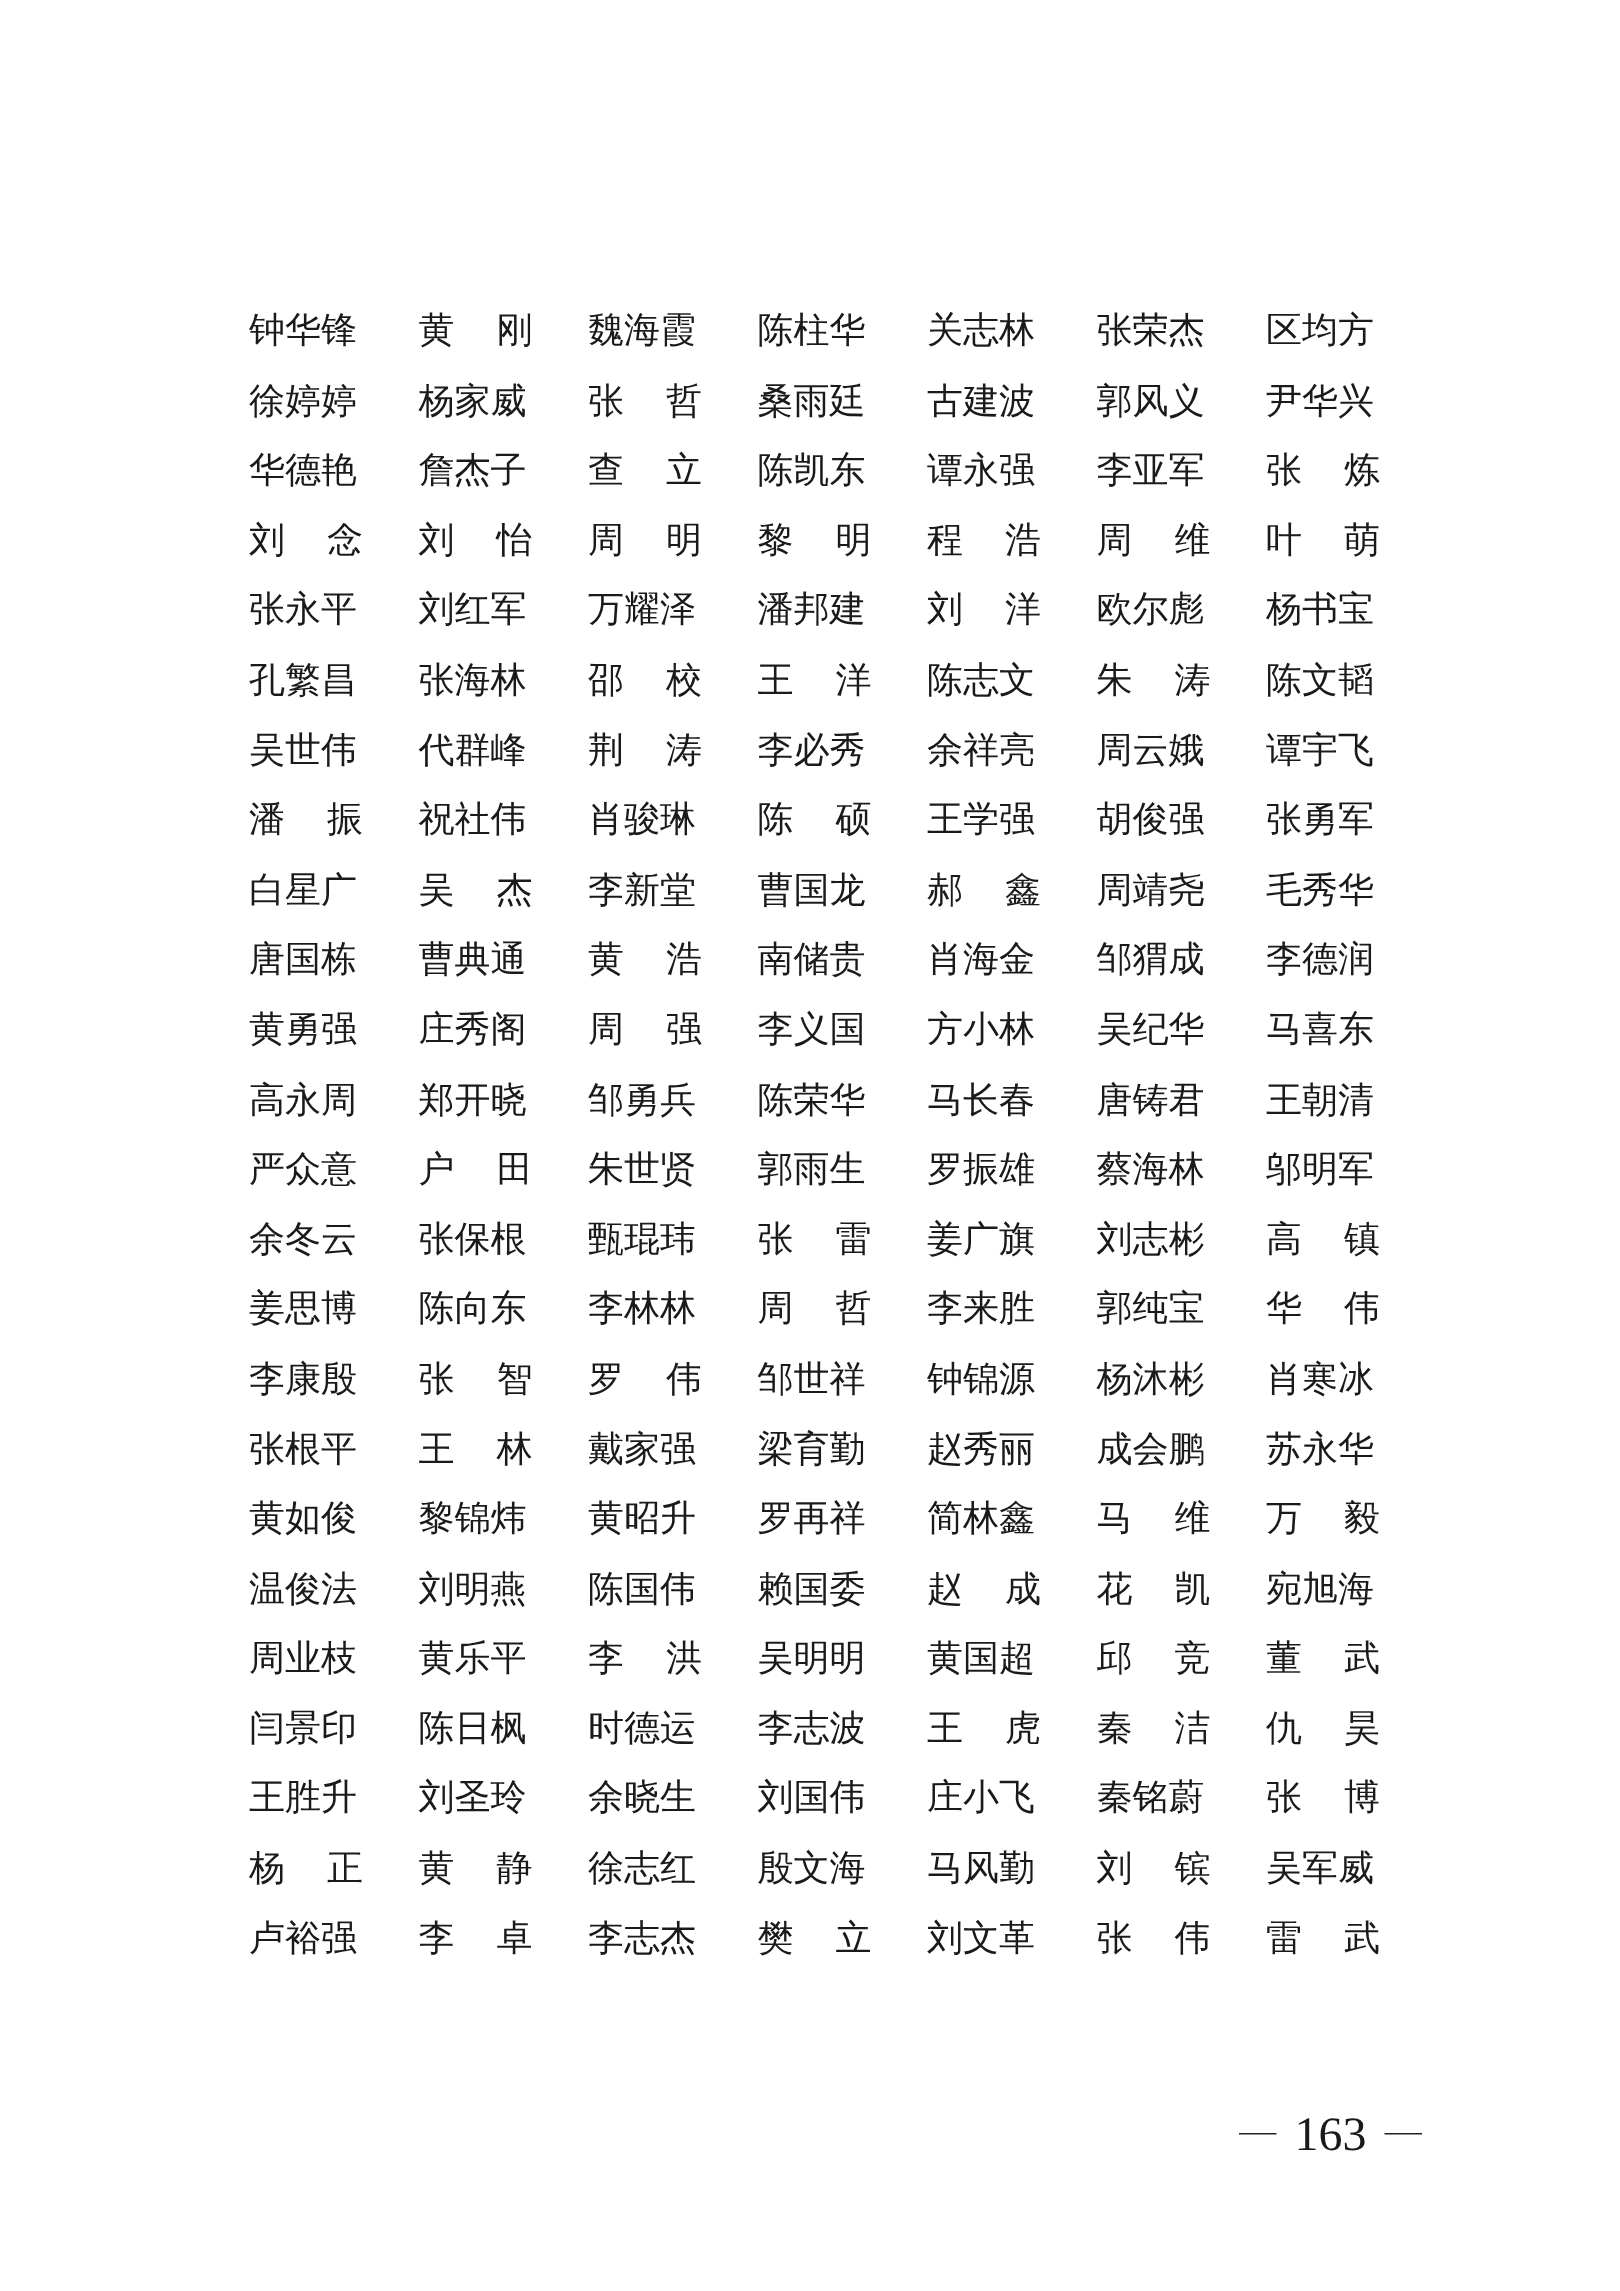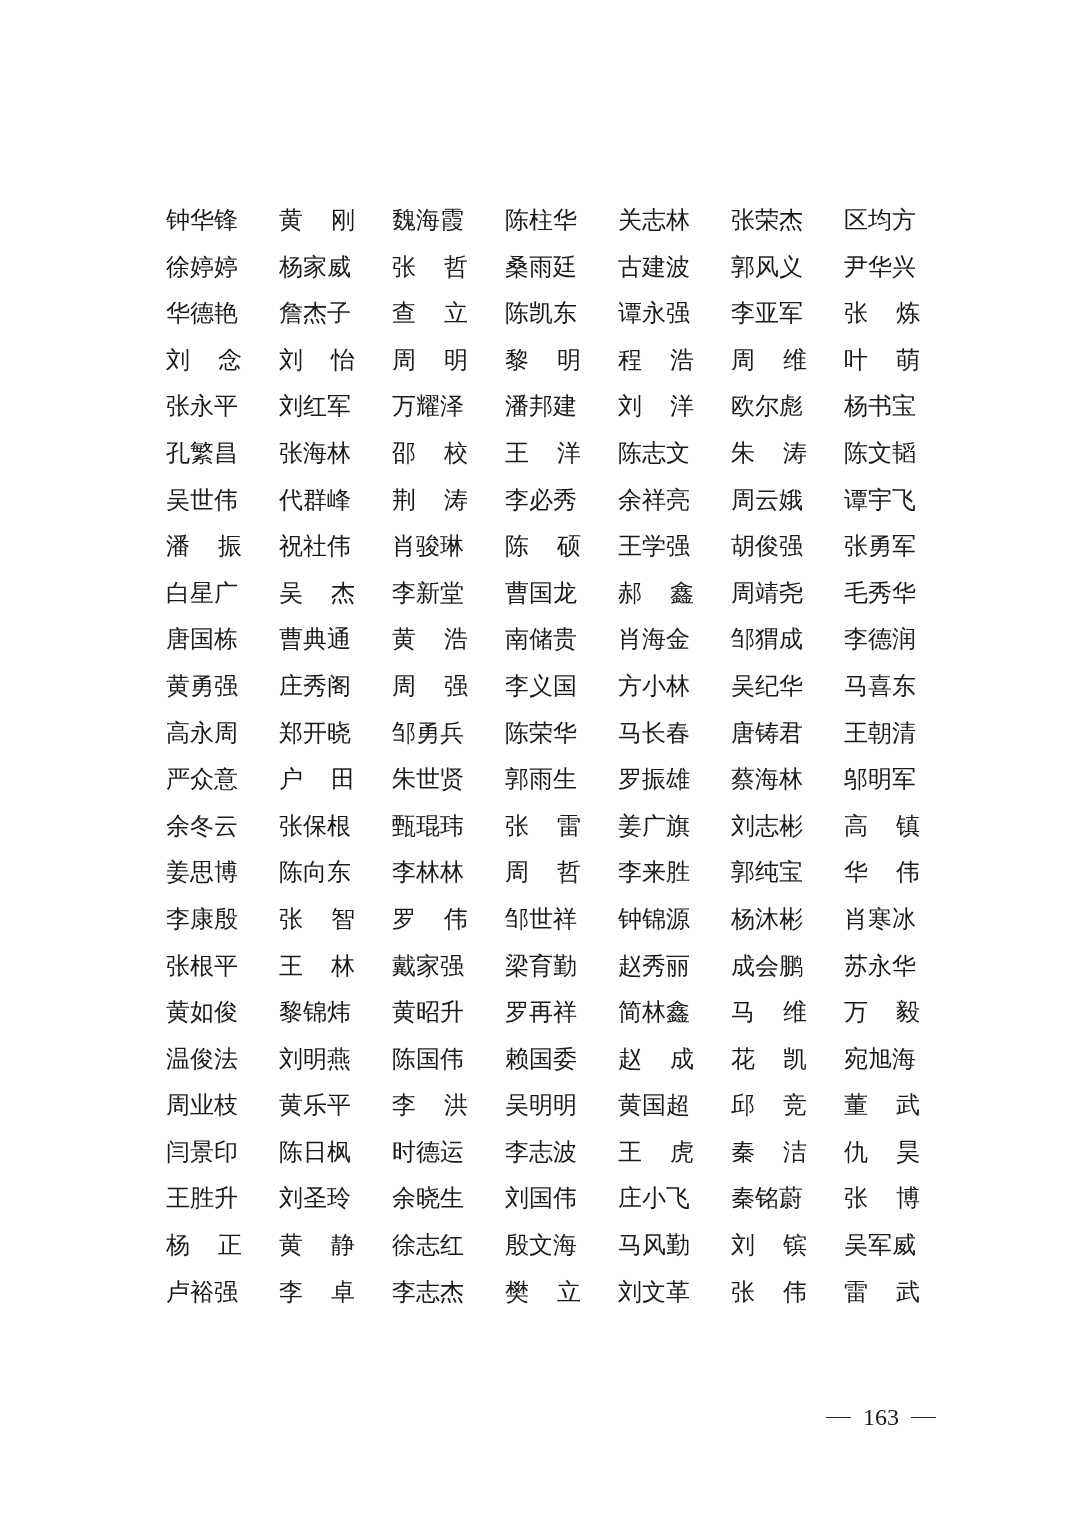--- a/index.html
+++ b/index.html
@@ -45,21 +45,21 @@
       justify-content: space-between;
     }
     .name-cell span {
       display: inline-block;
     }
     .page-number {
       position: absolute;
       left: 826px;
       top: 1404px;
       font-family: "Liberation Serif", "DejaVu Serif", serif;
-      font-size: 24px;
+      font-size: 32px;
       color: #1a1a1a;
       display: flex;
       align-items: center;
       gap: 12px;
     }
     .dash {
       display: inline-block;
       width: 25px;
       height: 1.5px;
       background: #222;

